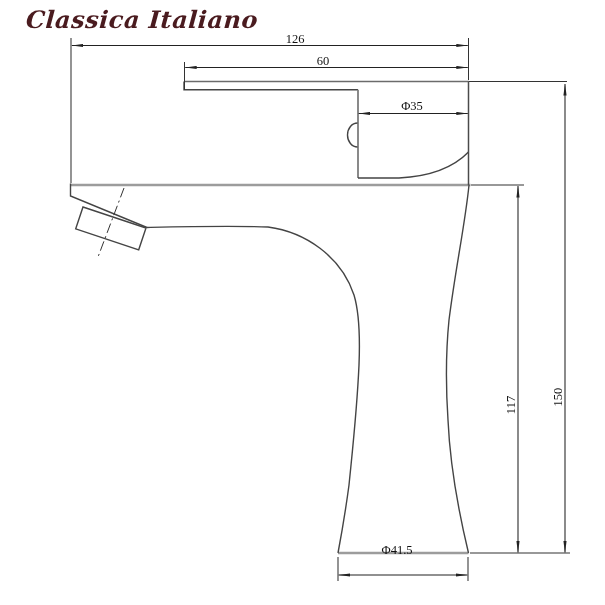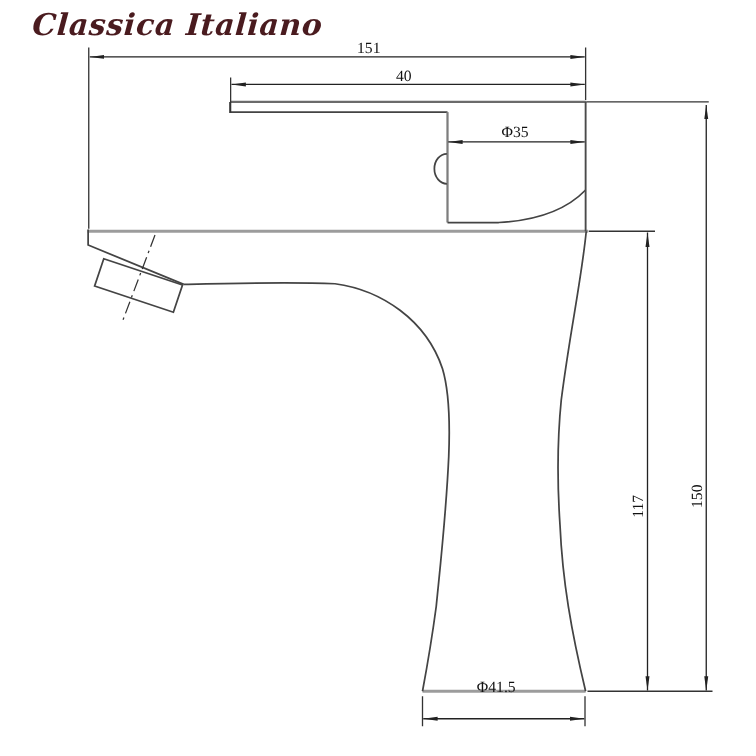--- a/index.html
+++ b/index.html
@@ -92,20 +92,20 @@
       <line x1="185.2" y1="67.5" x2="467.8" y2="67.5" marker-start="url(#arw)" marker-end="url(#arw)"></line>
       <line x1="358.6" y1="113.5" x2="467.8" y2="113.5" marker-start="url(#arw)" marker-end="url(#arw)"></line>
       <line x1="338.6" y1="575" x2="467.4" y2="575" marker-start="url(#arw)" marker-end="url(#arw)"></line>
       <line x1="518" y1="186" x2="518" y2="552.4" marker-start="url(#arw)" marker-end="url(#arw)"></line>
       <line x1="565" y1="84" x2="565" y2="552.4" marker-start="url(#arw)" marker-end="url(#arw)"></line>
     </g>
   </svg>
 
   <div class="logo">Classica Italiano</div>
 
-  <span class="dim" style="left:295px; top:39px;">151</span>
-  <span class="dim" style="left:323px; top:61px;">40</span>
+  <span class="dim" style="left:295px; top:39px;">126</span>
+  <span class="dim" style="left:323px; top:61px;">60</span>
   <span class="dim" style="left:412px; top:106px;">Φ35</span>
   <span class="dim vertical" style="left:511px; top:405px;">117</span>
   <span class="dim vertical" style="left:558px; top:397px;">150</span>
   <span class="dim" style="left:397px; top:550px;">Φ41.5</span>
 
 </div>
 
 </body></html>

